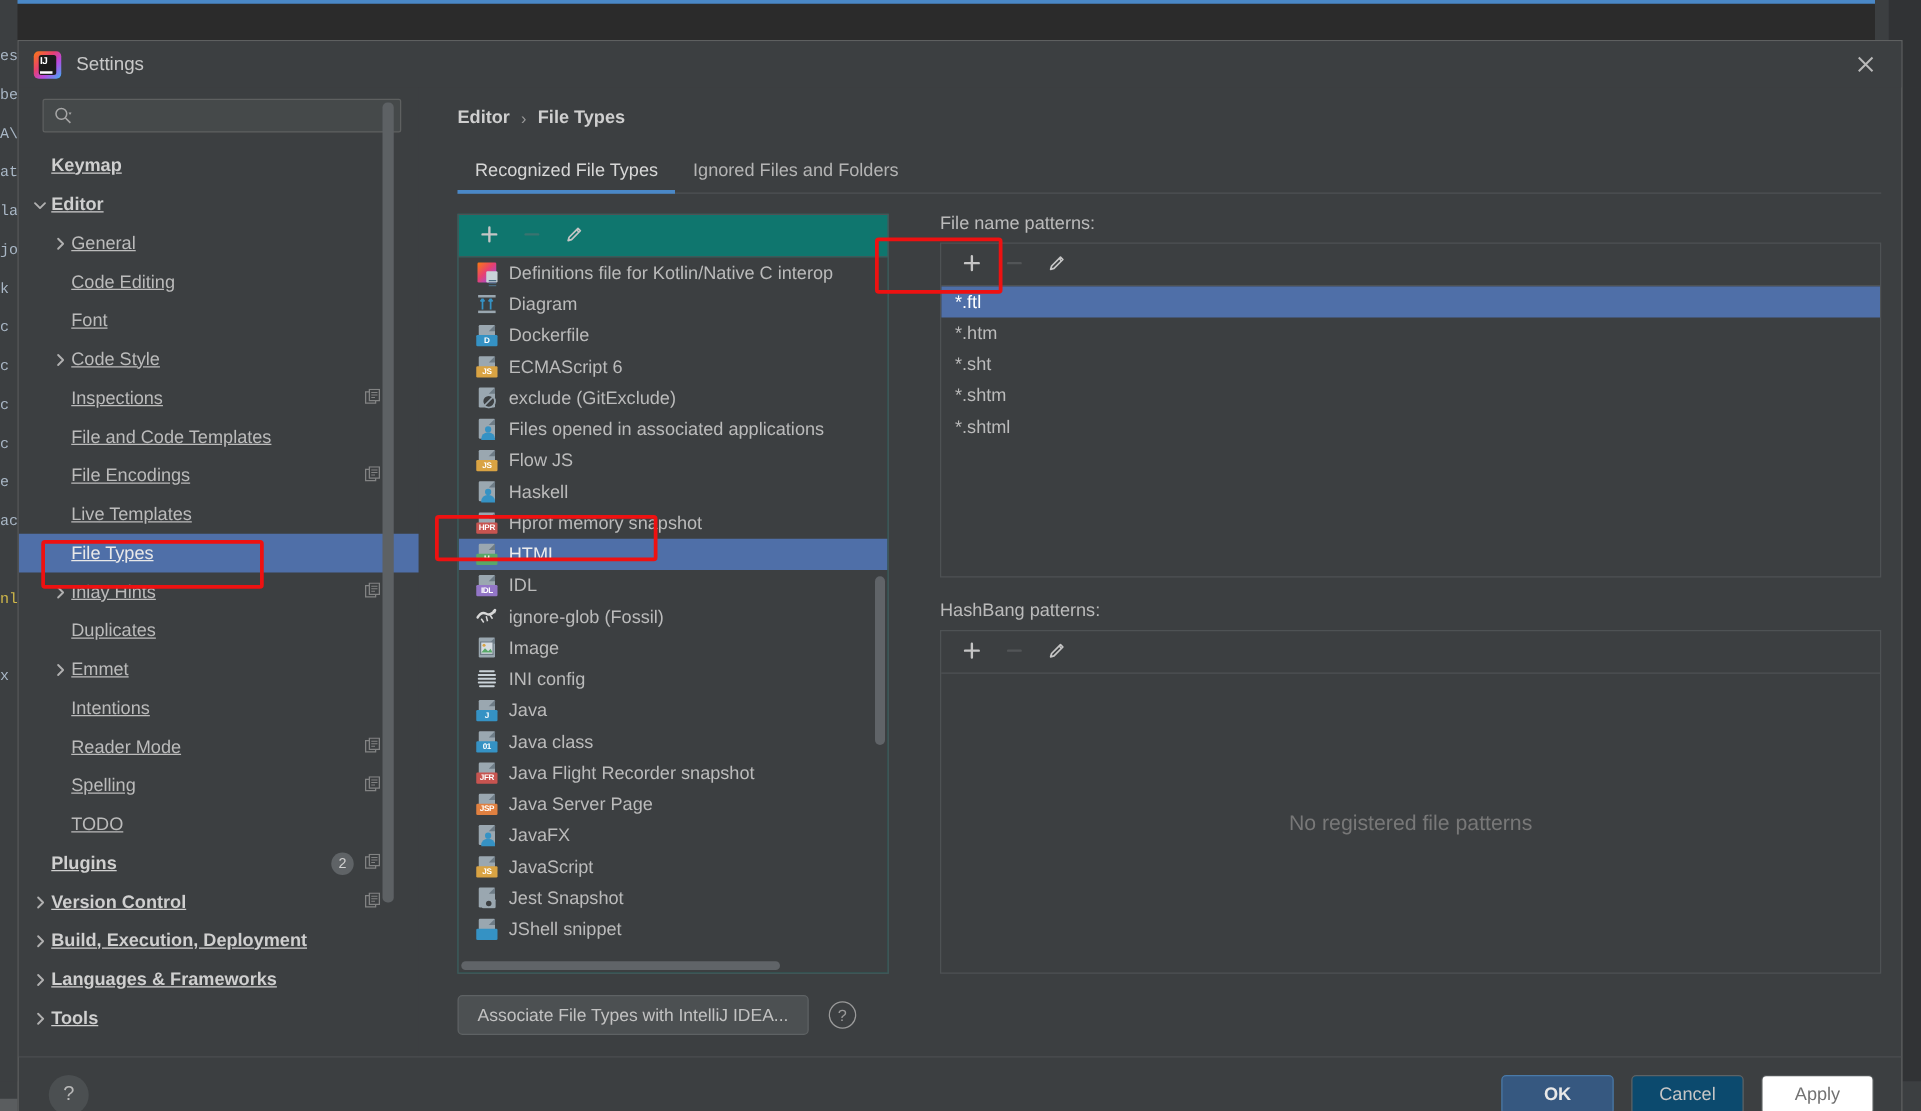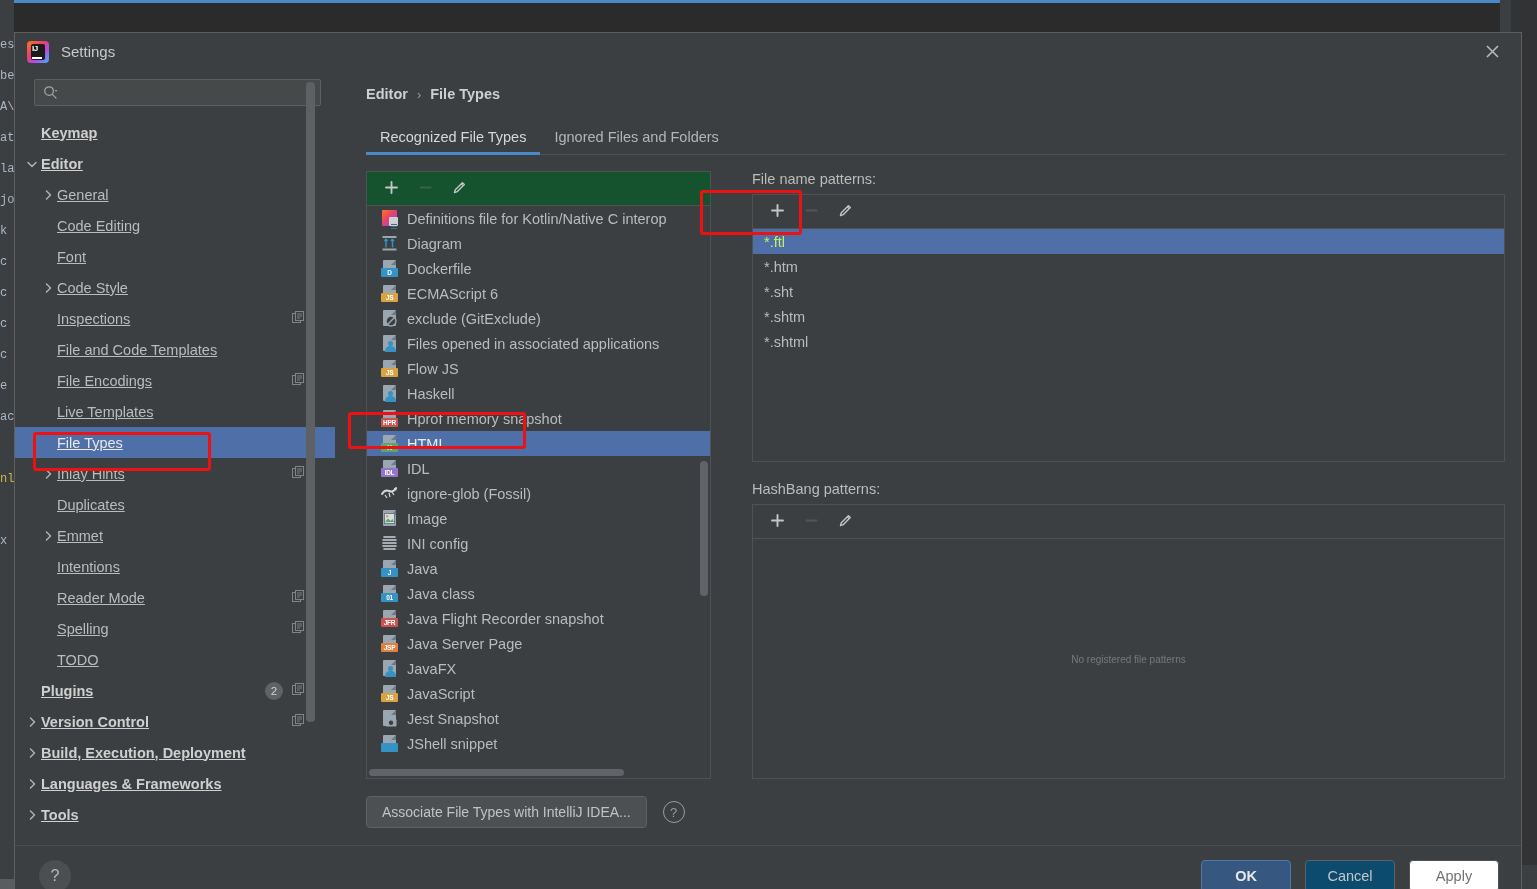--- a/index.html
+++ b/index.html
@@ -76,21 +76,21 @@
   .breadcrumb{padding:16px 0 0 15px;font-size:14.5px;font-weight:bold;color:#cfcfcf;display:flex;align-items:center;gap:9px;}
   .breadcrumb .sep{font-weight:normal;color:#999;font-size:13px;}
   .tabs{display:flex;margin:21px 0 0 15px;border-bottom:1px solid #4e5254;}
   .tab{padding:6px 14px 9px 14px;font-size:14.5px;color:#b4b4b4;cursor:pointer;position:relative;}
   .tab.active{color:#d7d7d7;}
   .tab.active:after{content:"";position:absolute;left:0;right:0;bottom:-1px;height:3px;background:#4a88c7;}
   .panels{flex:1 1 auto;display:flex;gap:11px;padding:16px 0 0 15px;min-height:0;}
 
   
   .ftlist{width:345px;flex:0 0 345px;border:1px solid #4e5254;display:flex;flex-direction:column;
-     background:#14532d;box-sizing:border-box;min-height:0;}
+     background:#0f766e;box-sizing:border-box;min-height:0;}
   .toolbar{height:33px;flex:0 0 33px;display:flex;align-items:center;gap:6px;padding-left:10px;
      border-bottom:1px solid #4e5254;}
   .tbtn{width:28px;height:26px;display:flex;align-items:center;justify-content:center;cursor:pointer;border-radius:3px;}
   .tbtn.disabled{opacity:.45;cursor:default;}
   .listbox{flex:1 1 auto;overflow:hidden;position:relative;background:#3c3f41;}
   .frow{height:25px;display:flex;align-items:center;padding-left:14px;gap:9px;white-space:nowrap;cursor:pointer;}
   .frow.selected{background:#4f6fa8;}
   .frow .fname{font-size:14.5px;color:#bbbbbb;}
   .frow.selected .fname{color:#ececec;}
   .fl-vscroll{position:absolute;right:2px;top:255px;width:8px;height:135px;background:#606468;border-radius:4px;}
@@ -108,23 +108,23 @@
   .person .body{position:absolute;left:0;bottom:0;width:11px;height:6px;border-radius:5px 5px 0 0;background:#3592c4;}
 
   
   .right{flex:1 1 auto;display:flex;flex-direction:column;min-width:0;min-height:0;padding-left:30px;}
   .fieldlabel{font-size:14.5px;color:#bbbbbb;margin-bottom:7px;}
   .patbox{border:1px solid #4e5254;display:flex;flex-direction:column;background:#3c3f41;box-sizing:border-box;}
   .patbox.tall{flex:0 0 268px;}
   .patbox.tall2{flex:1 1 auto;min-height:0;}
   .plist{flex:1 1 auto;overflow:hidden;position:relative;}
   .prow{height:25px;display:flex;align-items:center;padding-left:11px;font-size:14.5px;color:#bbbbbb;cursor:pointer;}
-  .prow.selected{background:#4f6fa8;color:#bef264;}
+  .prow.selected{background:#4f6fa8;color:#ffffff;}
   .emptymsg{position:absolute;left:0;right:0;top:50%;transform:translateY(-50%);
-     text-align:center;color:#787878;font-size:10px;}
+     text-align:center;color:#787878;font-size:17px;}
   .hbspacer{height:19px;flex:0 0 19px;}
 
   
   .mainfooter{flex:0 0 66px;display:flex;align-items:center;gap:16px;padding-left:15px;}
   .assoc-btn{height:30px;padding:0 15px;background:#4c5052;border:1px solid #5e6264;border-radius:4px;
      color:#c2c2c2;font-size:14px;display:flex;align-items:center;cursor:pointer;}
   .helpcircle{width:20px;height:20px;border-radius:50%;border:1.4px solid #9a9a9a;color:#9a9a9a;
      font-size:13px;display:flex;align-items:center;justify-content:center;cursor:pointer;}
 
   

